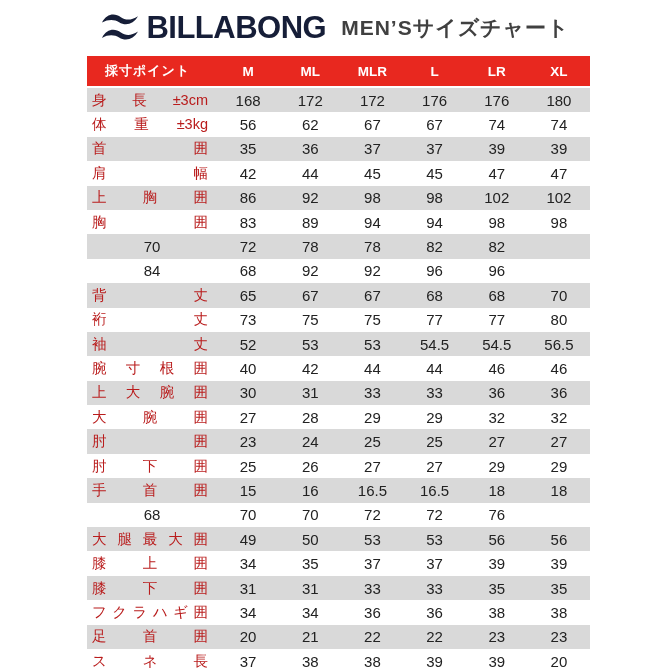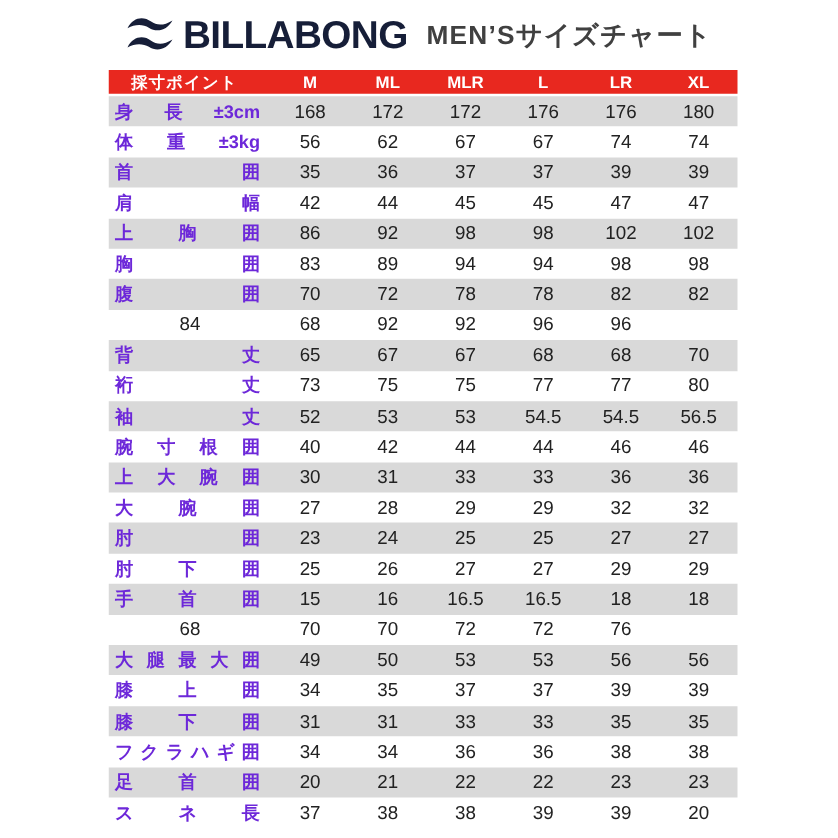--- a/index.html
+++ b/index.html
@@ -37,21 +37,21 @@
   }
   .size-table {
     margin-left: 87px;
     width: 503px;
   }
   .thead {
     display: grid;
     grid-template-columns: 130px repeat(6, 1fr);
     background: #e8281f;
     color: #ffffff;
-    height: 19px;
+    height: 30px;
     align-items: center;
     font-weight: bold;
     font-size: 13px;
     margin-bottom: 2px;
   }
   .thead .first {
     text-align: left;
     padding-left: 18px;
     letter-spacing: 1px;
   }
@@ -68,22 +68,21 @@
     color: #222222;
   }
   .row.stripe {
     background: #d9d9d9;
   }
   .cell.label {
     text-align: justify;
     text-align-last: justify;
     padding: 0 9px 0 5px;
     font-size: 14.5px;
-    color: #6d28d9;
-    font-weight: bold;
+    color: #b91c1c;
   }
   .cell.value {
     text-align: center;
   }
 </style>
 </head>
 <body>
 
 <div class="topbar">
   <div class="brand">
@@ -155,21 +154,20 @@
       <div class="row">
         <div class="cell label">胸囲</div>
         <div class="cell value">83</div>
         <div class="cell value">89</div>
         <div class="cell value">94</div>
         <div class="cell value">94</div>
         <div class="cell value">98</div>
         <div class="cell value">98</div>
       </div>
       <div class="row stripe">
-        <div class="cell label">腹囲</div>
         <div class="cell value">70</div>
         <div class="cell value">72</div>
         <div class="cell value">78</div>
         <div class="cell value">78</div>
         <div class="cell value">82</div>
         <div class="cell value">82</div>
       </div>
       <div class="row">
         <div class="cell value">84</div>
         <div class="cell value">68</div>

